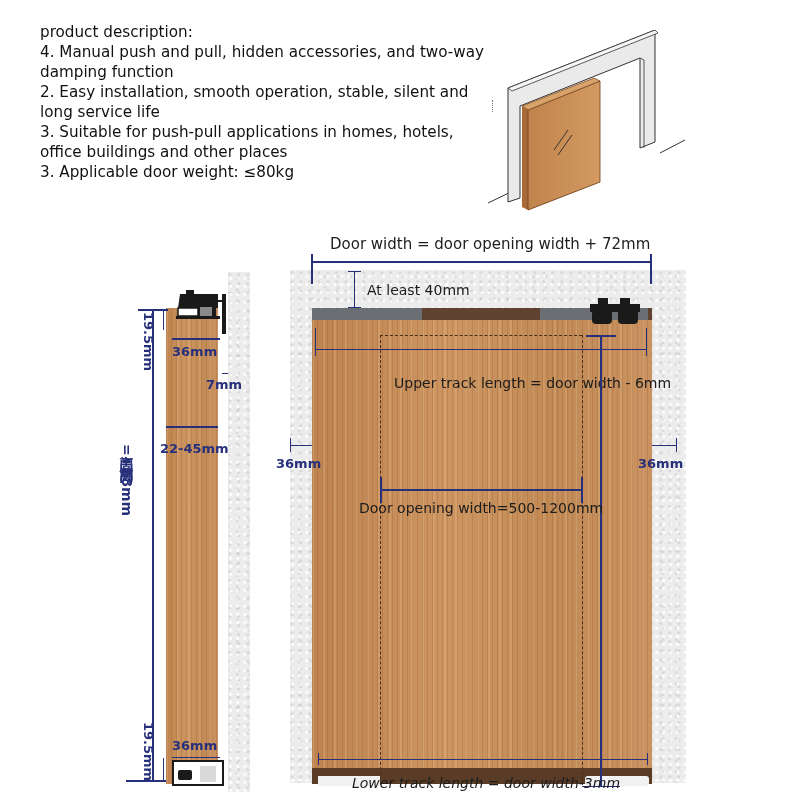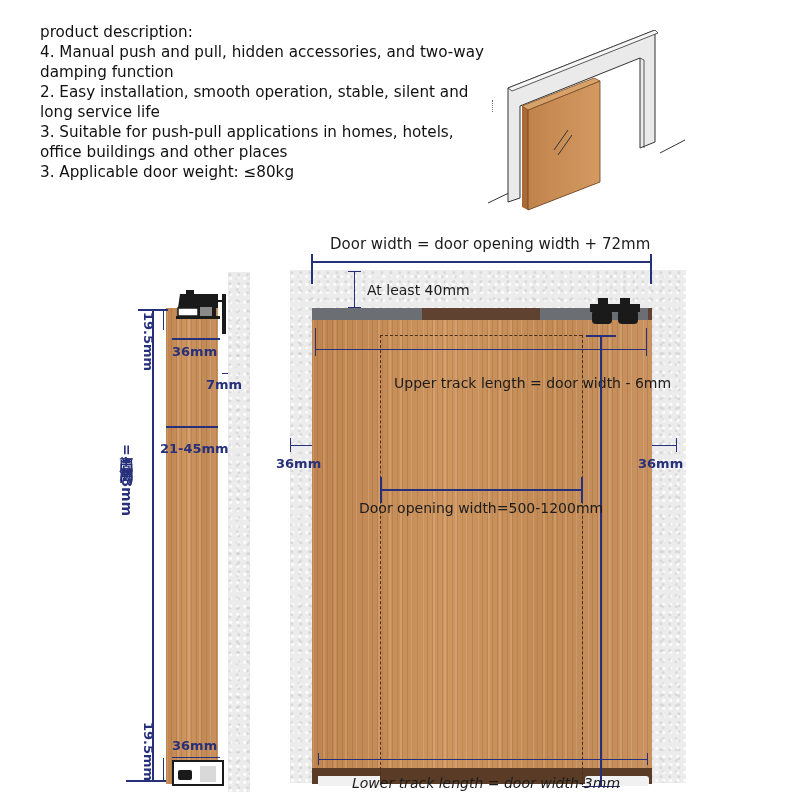--- a/index.html
+++ b/index.html
@@ -98,21 +98,21 @@
 <div class="abs dim" style="left:152px; top:310px; width:2px; height:470px;"></div>
 <div class="abs dim" style="left:138px; top:309px; width:30px; height:2px;"></div>
 <div class="abs dim" style="left:126px; top:780px; width:40px; height:2px;"></div>
 <div class="abs dimtxt vert" style="left:141px; top:312px;">19.5mm</div>
 <div class="abs dim" style="left:163px; top:310px; width:1px; height:20px;"></div>
 <div class="abs dim" style="left:172px; top:338px; width:48px; height:2px;"></div>
 <div class="abs dimtxt" style="left:172px; top:344px;">36mm</div>
 <div class="abs dim" style="left:222px; top:373px; width:6px; height:1px;"></div>
 <div class="abs dimtxt" style="left:206px; top:377px;">7mm</div>
 <div class="abs dim" style="left:166px; top:426px; width:52px; height:2px;"></div>
-<div class="abs dimtxt" style="left:160px; top:441px;">21-45mm</div>
+<div class="abs dimtxt" style="left:160px; top:441px;">22-45mm</div>
 <div class="abs dimtxt vert" style="left:118px; top:444px; font-size:14px;">门高=门洞高+58mm</div>
 <div class="abs dimtxt vert" style="left:141px; top:722px;">19.5mm</div>
 <div class="abs dim" style="left:163px; top:758px; width:1px; height:22px;"></div>
 <div class="abs dim" style="left:172px; top:757px; width:48px; height:1px;"></div>
 <div class="abs dimtxt" style="left:172px; top:738px;">36mm</div>
 
 <div class="abs wall" style="left:290px; top:270px; width:396px; height:520px;"></div>
 <div class="abs" style="left:290px; top:783px; width:396px; height:17px; background:#fff;"></div>
 <div class="abs wood" style="left:312px; top:308px; width:340px; height:476px;"></div>
 

